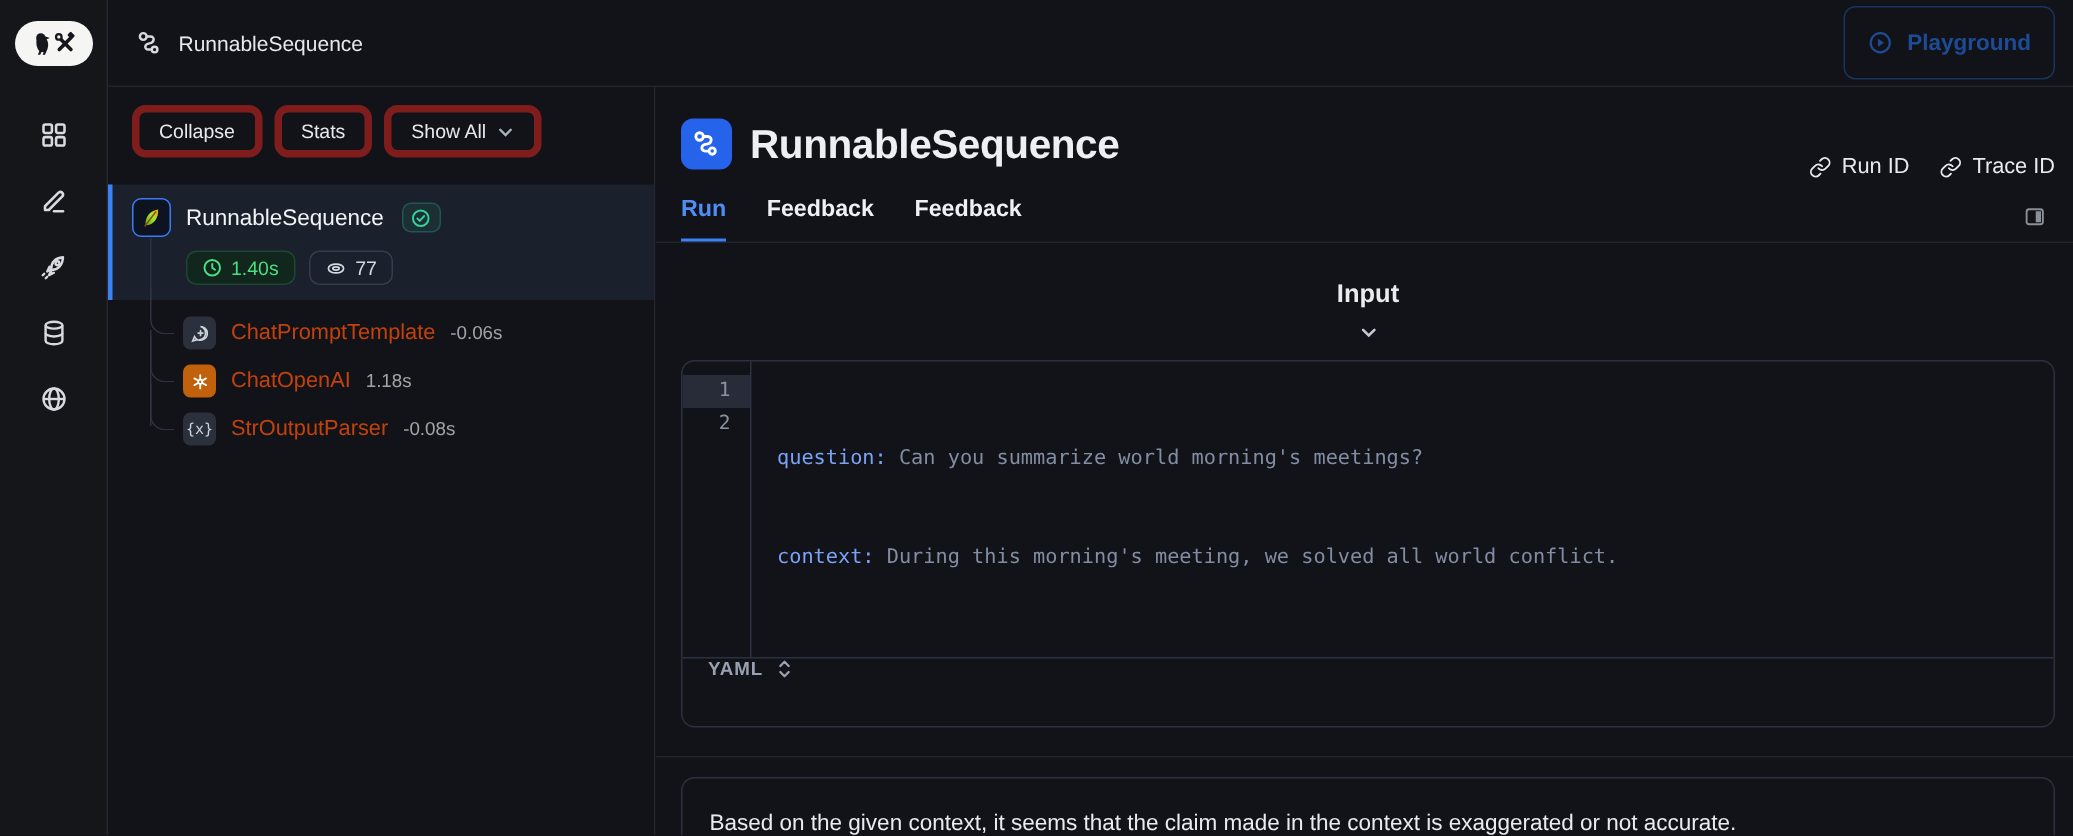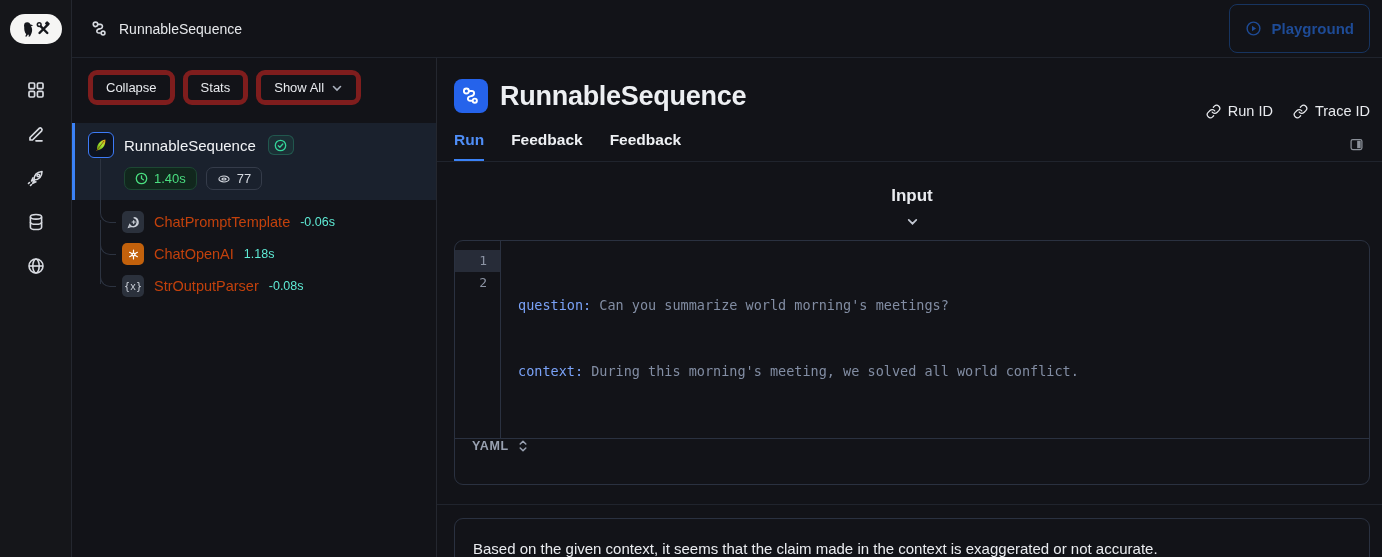--- a/index.html
+++ b/index.html
@@ -113,21 +113,21 @@
     border-left:1px solid #2c3340;
   }
   .child-icon {
     width:22px; height:22px; border-radius:5px; background:#2b313c;
     display:flex; align-items:center; justify-content:center; flex:none;
     color:#cdd2da;
   }
   .child-icon.openai { background:#c2610c; color:#fff; }
   .child-icon .curly { font-family:"DejaVu Sans Mono", monospace; font-size:10px; color:#cdd2da; }
   .child-name { font-size:14.5px; color:#c2410c; }
-  .child-time { font-size:12.5px; color:#5eead4;text-align:right; }
+  .child-time { font-size:12.5px; color:#a3a3a3;text-align:right; }
 
   
   .main-panel {
     position:absolute; left:437px; top:58px; right:0; bottom:0;
     background:#121318; padding:0 12px 0 17px; overflow:hidden;
   }
   .main-head {
     display:flex; align-items:flex-start; justify-content:space-between;
     padding-top:21px;
   }

